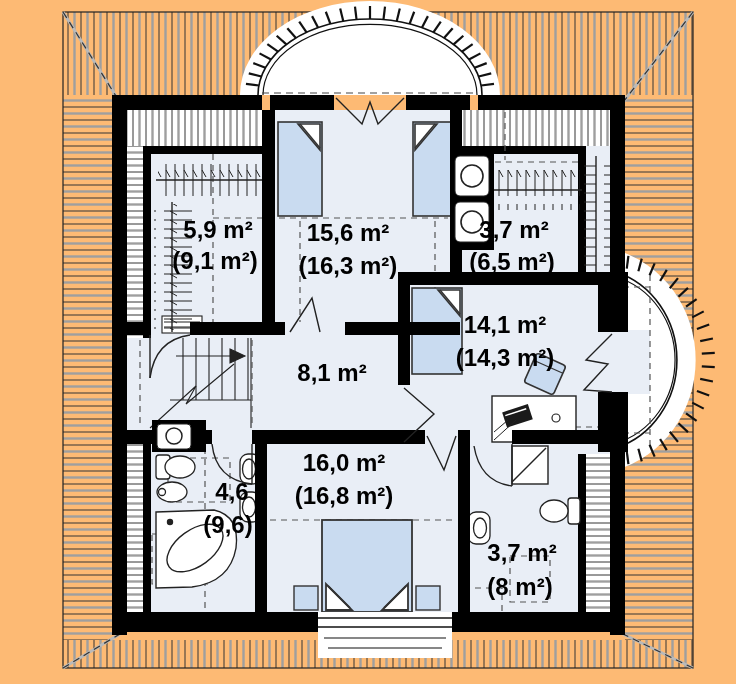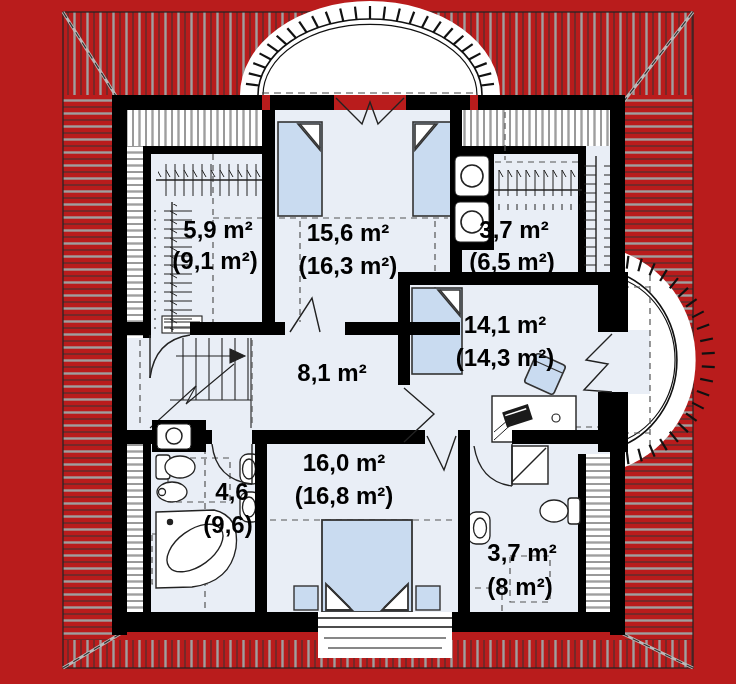--- a/index.html
+++ b/index.html
@@ -1,16 +1,16 @@
 <!DOCTYPE html>
 <html><head>
 <meta charset="utf-8">
 <style>
   html,body{margin:0;padding:0;background:#fff;}
-  .stage{position:relative;width:736px;height:684px;background:#b91c1c;overflow:hidden;}
+  .stage{position:relative;width:736px;height:684px;background:#fdba74;overflow:hidden;}
   svg{display:block;}
   text{font-family:"Liberation Sans","DejaVu Sans",sans-serif;font-weight:bold;fill:#000;}
   .area1{font-size:24px;}
   .area2{font-size:24px;}
 </style>
 </head>
 <body>
 
 <div class="stage">
 <svg width="736" height="684" viewBox="0 0 736 684" xmlns="http://www.w3.org/2000/svg">

